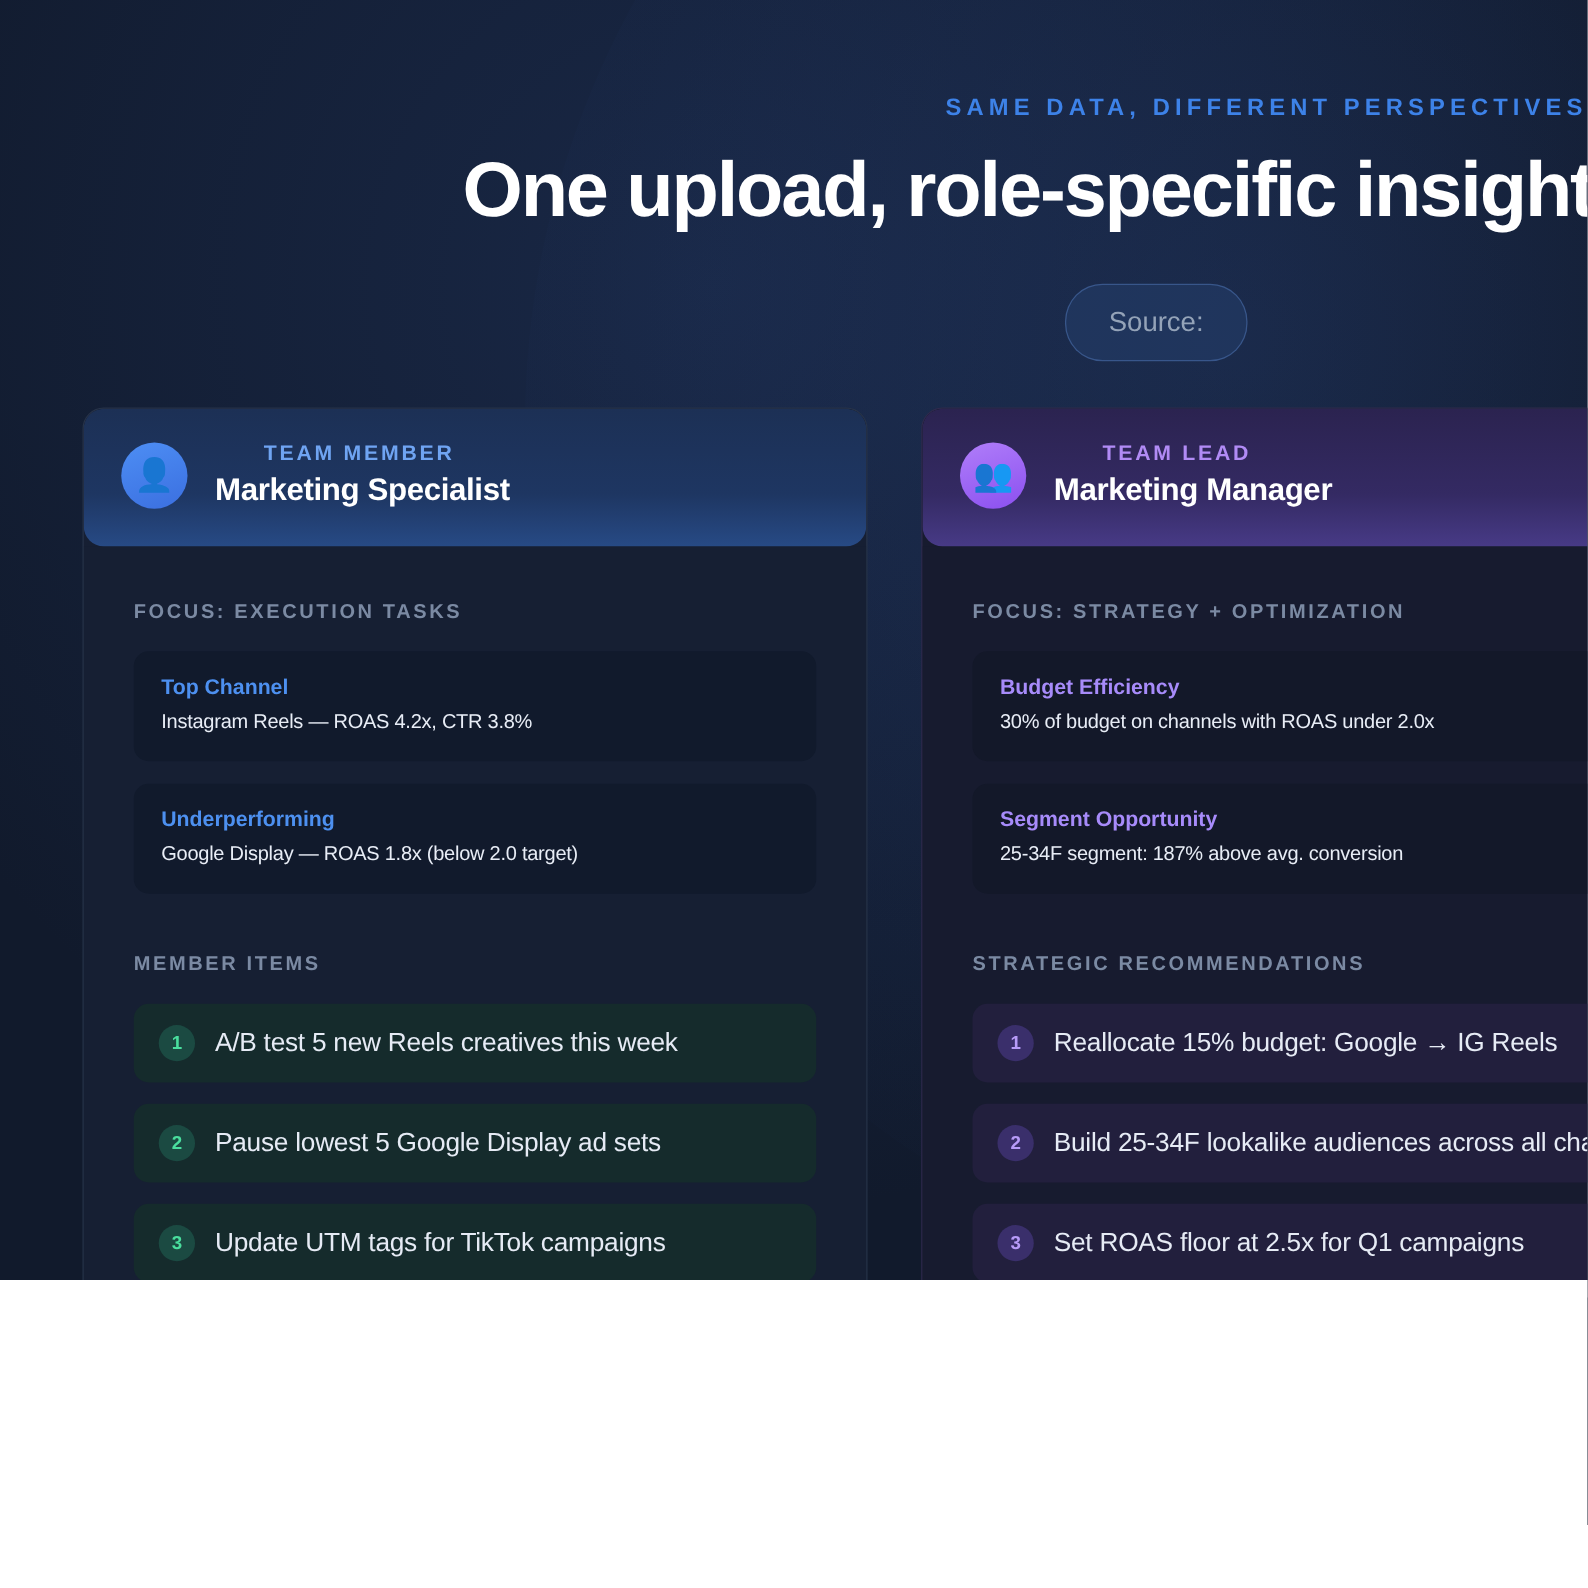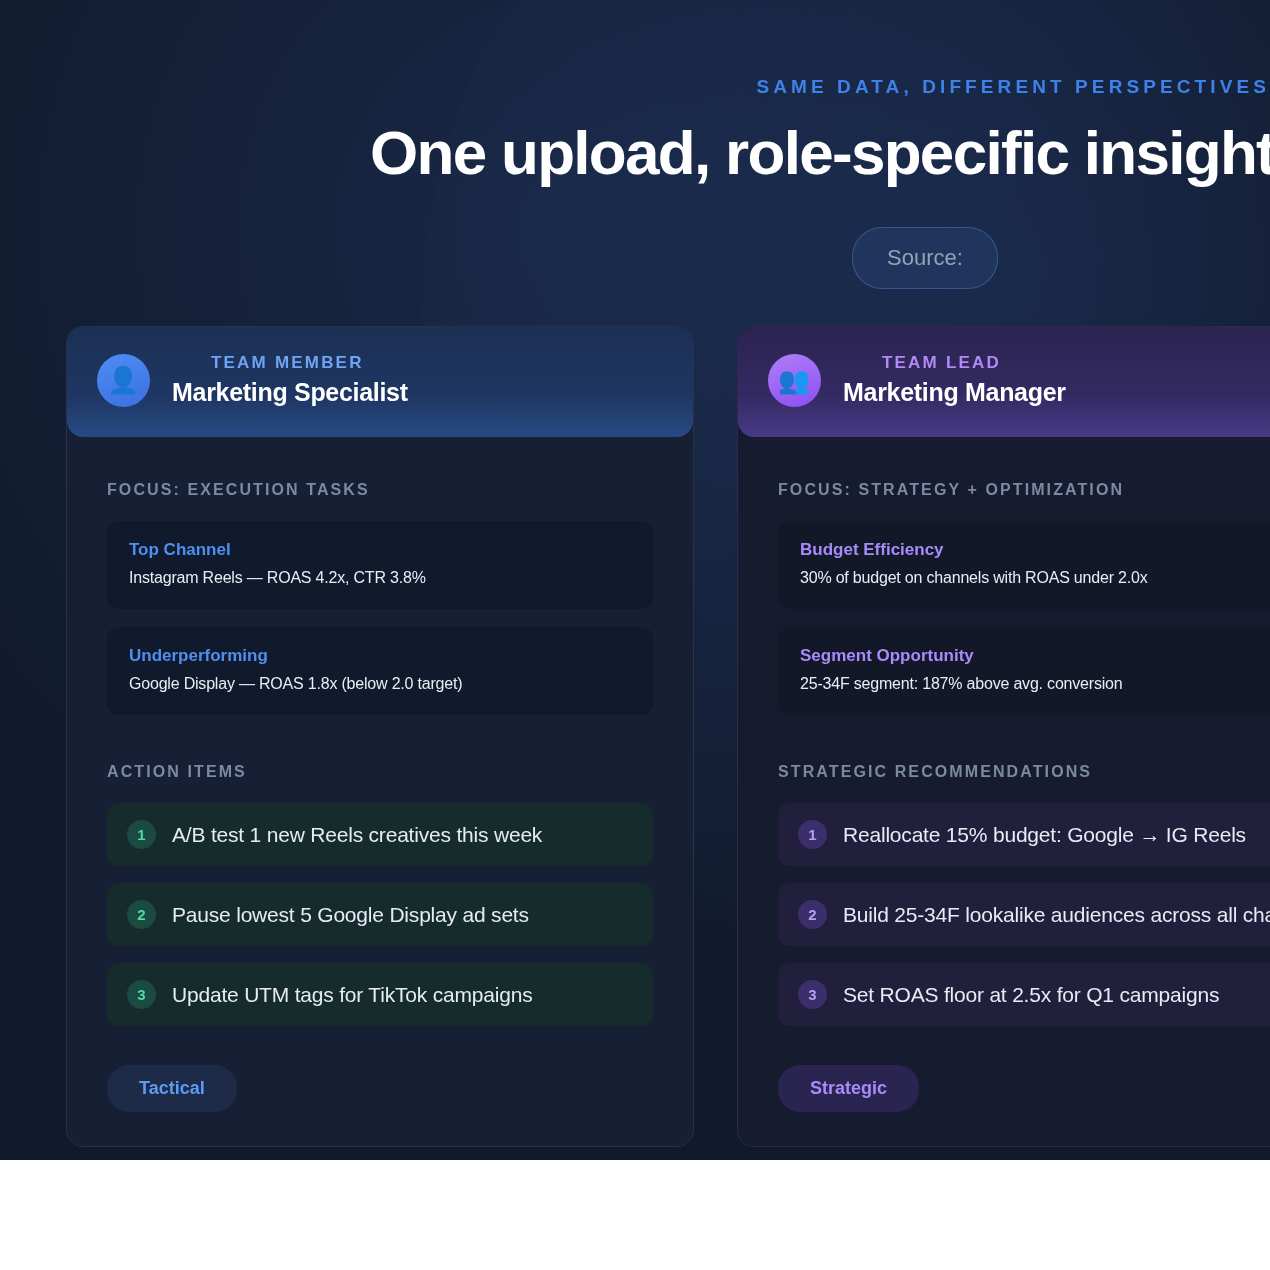--- a/index.html
+++ b/index.html
@@ -7,21 +7,21 @@
   body {
     background:#ffffff;
     font-family:"Liberation Sans", sans-serif;
     -webkit-font-smoothing:antialiased;
   }
 
   
   .stage {
     position:relative;
     width:1270px;
-    height:1160px;
+    height:1024px;
     background:#111a2c;
     overflow:hidden;
   }
   .stage::before{
     content:"";
     position:absolute;
     left:-180px; top:-520px;
     width:1500px; height:1500px;
     border-radius:50%;
     background:radial-gradient(circle at 50% 50%, rgba(40,66,120,.34) 0%, rgba(33,55,100,.20) 42%, rgba(20,32,58,0) 70%);
@@ -230,25 +230,25 @@
           <div class="insight">
             <div class="insight-label">Top Channel</div>
             <div class="insight-text">Instagram Reels — ROAS 4.2x, CTR 3.8%</div>
           </div>
           <div class="insight">
             <div class="insight-label">Underperforming</div>
             <div class="insight-text">Google Display — ROAS 1.8x (below 2.0 target)</div>
           </div>
 
           <div class="gap"></div>
-          <div class="section-label">ACTION ITEMS</div>
+          <div class="section-label">MEMBER ITEMS</div>
 
           <div class="rec">
             <span class="num">1</span>
-            <span class="rec-text">A/B test 1 new Reels creatives this week</span>
+            <span class="rec-text">A/B test 5 new Reels creatives this week</span>
           </div>
           <div class="rec">
             <span class="num">2</span>
             <span class="rec-text">Pause lowest 5 Google Display ad sets</span>
           </div>
           <div class="rec">
             <span class="num">3</span>
             <span class="rec-text">Update UTM tags for TikTok campaigns</span>
           </div>
 

